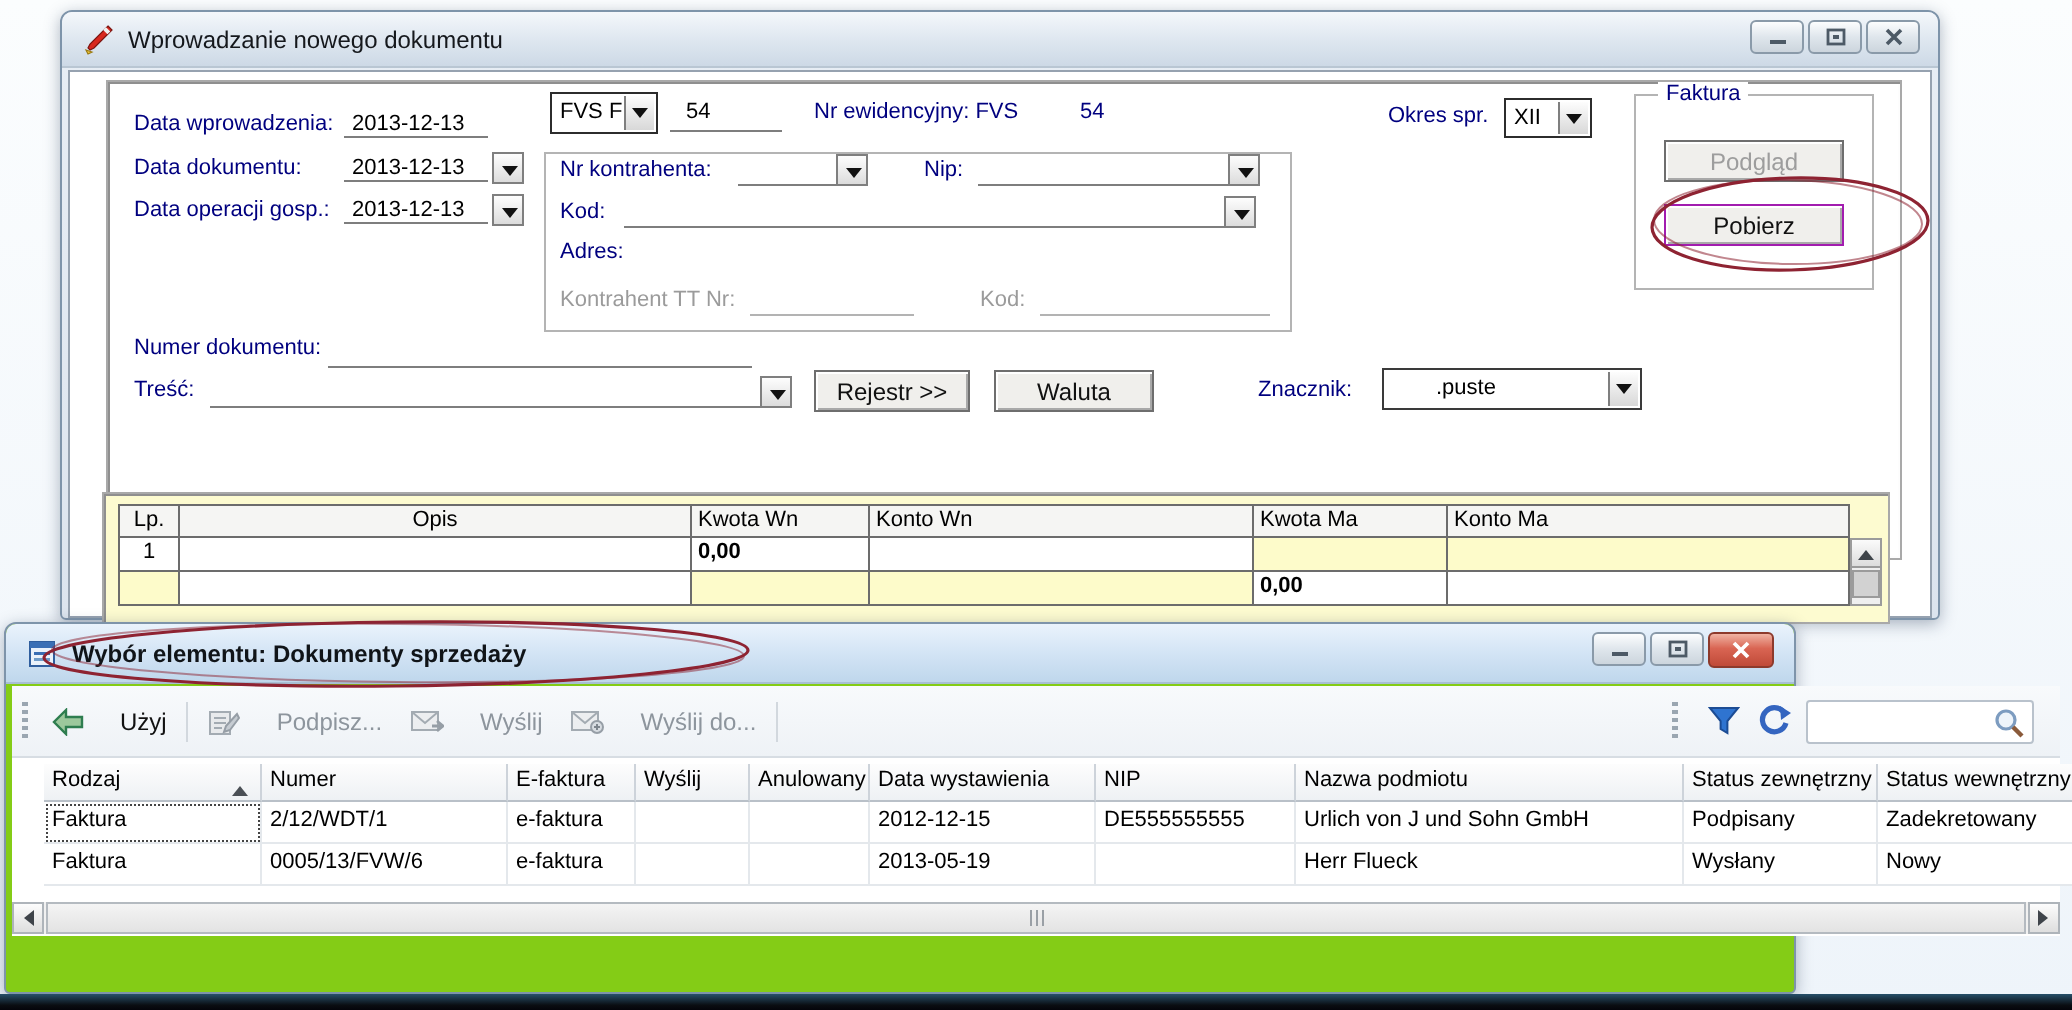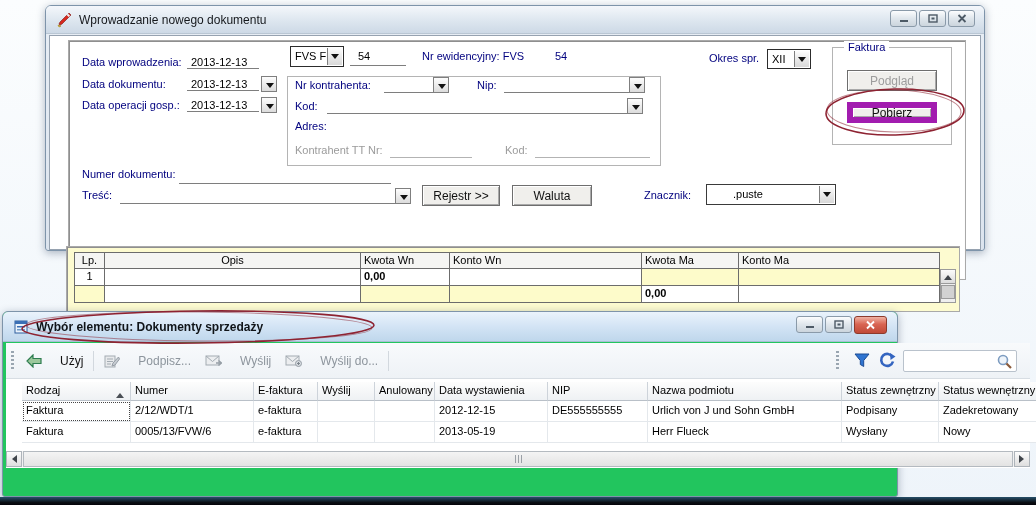--- a/index.html
+++ b/index.html
@@ -36,25 +36,25 @@
   .combo { position:absolute; background:#fff; border:1px solid #2c2c2c; }
   .combo .cv { position:absolute; left:4px; top:3px; white-space:nowrap; overflow:hidden; }
   .combo .cdd { position:absolute; right:1px; top:1px; bottom:1px; width:15px;
                 border-left:1px solid #7f7f7f; background:linear-gradient(180deg,#fdfdfd,#d8d8d8); }
   .combo .cdd::after { content:""; position:absolute; left:3px; top:6px; border:4px solid transparent;
                        border-top:5px solid #111; }
   .b95 { position:absolute; background:#f0efec; border:1px solid #6e6e6e;
          box-shadow:inset 1px 1px 0 #ffffff, inset -1px -1px 0 #a9a9a9;
          display:flex; align-items:center; justify-content:center; font-size:12px; color:#111; }
   .b95.disabled { color:#9d9d9d; }
-  .b95.default { border:6px solid #a21caf; }
+  .b95.default { border:1px solid #a21caf; }
   .gbx { position:absolute; border:1px solid #b4b4b4; box-shadow:1px 1px 0 #fff, inset 1px 1px 0 #fff; }
 
   
-  #tw { left:45px; top:5px; width:940px; height:246px;
+  #tw { left:30px; top:5px; width:940px; height:305px;
         background:linear-gradient(180deg,#e8eef5,#dce4ee); z-index:1; }
   #tw-client { position:absolute; left:3px; top:29px; right:3px; bottom:0;
                background:#fff; border:1px solid #96a2b0; }
   #tw-panel { position:absolute; left:18px; top:4px; width:898px; height:240px;
               background:#fff; border:1px solid #a9a9a9;
               box-shadow:inset 1px 1px 0 #8f8f8f, inset -1px -1px 0 #fdfdfd; }
 
   
   #grid-panel { position:absolute; left:16px; top:210px; width:894px; height:66px;
                 background:#fdfbd0; border:1px solid #a9a9a9; box-shadow:inset 1px 1px 0 #8f8f8f; }
@@ -66,21 +66,21 @@
   .gc.first { border-left:1px solid #6c6c6c; }
   .gc.ylw { background:#fdfbca; }
   .gc.wht { background:#fff; }
   .gc.num { text-align:left; font-weight:bold; }
   .vsb { position:absolute; left:890px; top:233px; width:16px; height:34px; background:#efefef; border:1px solid #9b9b9b; }
   .vsb-btn { position:absolute; left:0; top:0; width:14px; height:14px; background:linear-gradient(#fbfbfb,#dcdcdc);
              border-bottom:1px solid #9b9b9b; display:flex; align-items:center; justify-content:center; }
   .vsb-thumb { position:absolute; left:0; top:15px; width:14px; height:14px; background:#d2d2d2; border:1px solid #9b9b9b; }
 
   
-  #bw { left:2px; top:311px; width:896px; height:186px; background:#22c55e; z-index:2; }
+  #bw { left:2px; top:311px; width:896px; height:186px; background:#84cc16; z-index:2; }
   #bw-toolbar { position:absolute; left:3px; top:31px; width:1024px; height:36px;
                 background:linear-gradient(180deg,#f8fafc,#eef2f6); border-bottom:1px solid #d7dde3;
                 display:flex; align-items:center; }
   .grip { width:3px; height:20px; margin:0 5px;
           background:repeating-linear-gradient(180deg,#9aa6b1 0 2px,transparent 2px 4px); }
   .tbtn { display:flex; align-items:center; gap:18px; padding:3px 7px; border-radius:2px;
           font-size:12px; color:#111; white-space:nowrap; }
   .tbtn.dis { color:#8d959d; }
   .tsep { width:1px; height:20px; background:#d2d8de; margin:0 3px; }
   #searchbox { position:absolute; right:13px; top:7px; width:114px; height:22px; background:#fff;

